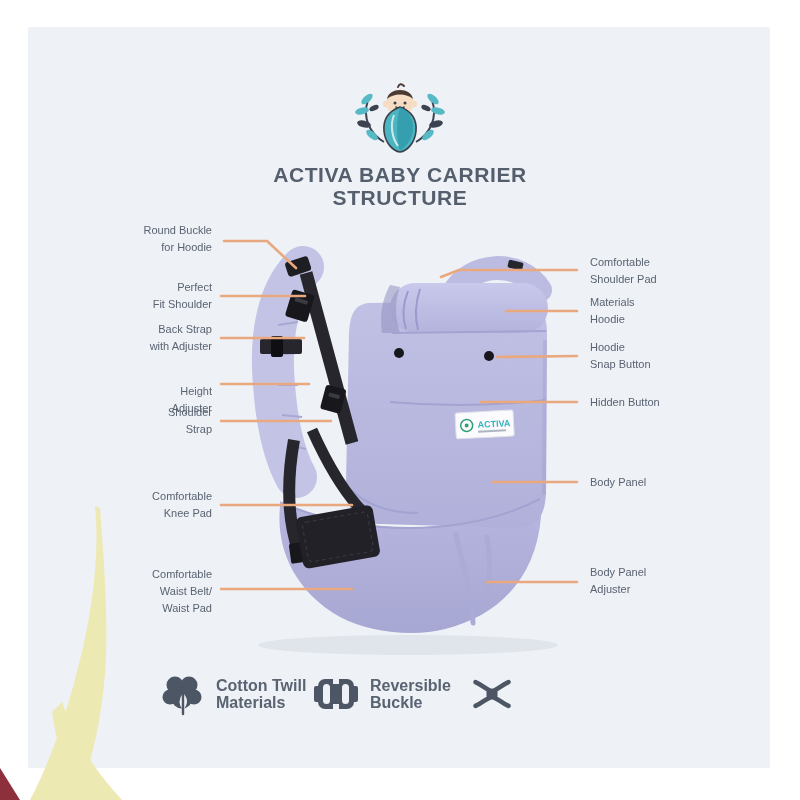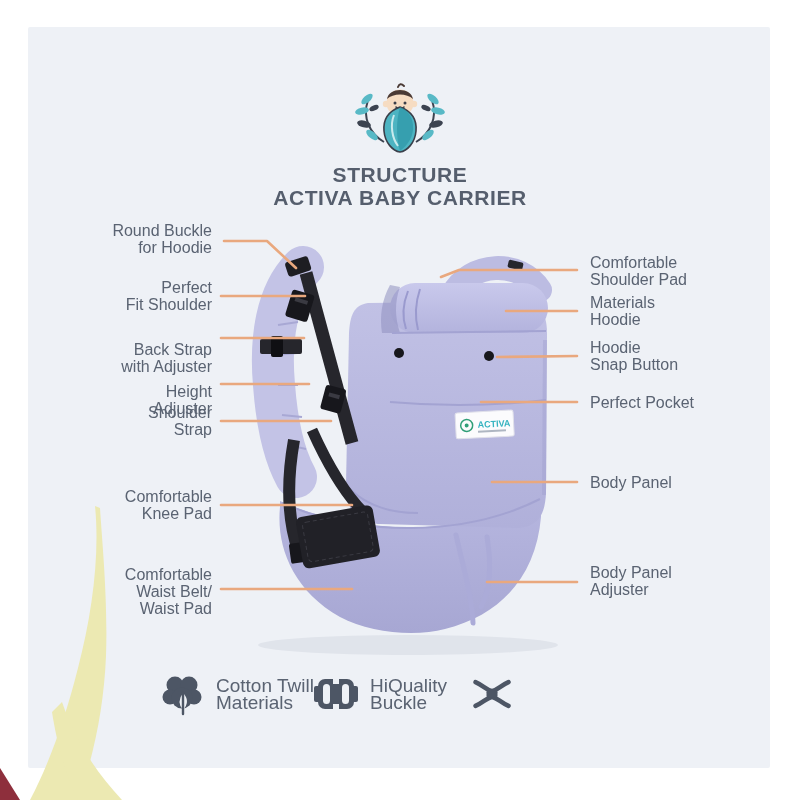--- a/index.html
+++ b/index.html
@@ -16,30 +16,30 @@
   .blobs{position:absolute;left:0;top:0;width:800px;height:800px;z-index:1;pointer-events:none;}
   .logo{position:absolute;left:352px;top:78px;width:96px;height:78px;z-index:4;}
   .title{
     position:absolute;left:29px;top:163px;width:742px;text-align:center;z-index:4;
     font-weight:bold;font-size:21px;line-height:23px;letter-spacing:0.6px;color:#555e6d;
   }
   .title span{display:block;}
   .carrier{position:absolute;left:240px;top:245px;width:320px;height:410px;z-index:2;}
   .lines{position:absolute;left:0;top:0;width:800px;height:800px;z-index:3;pointer-events:none;}
   .lbl{
-    position:absolute;z-index:4;font-size:16px;line-height:17px;font-weight:500;
+    position:absolute;z-index:4;font-size:11px;line-height:17px;font-weight:500;
     color:#5a6372;white-space:pre-line;transform:translateY(-50%);
   }
   .lbl.left{right:588px;text-align:right;}
   .lbl.right{left:590px;text-align:left;}
   .feature{
     position:absolute;top:670px;height:48px;display:flex;align-items:center;z-index:4;
   }
   .feature .ficon{width:44px;height:44px;flex:0 0 auto;margin-right:12px;display:flex;align-items:center;justify-content:center;}
-  .feature .ftext{font-size:19px;line-height:17px;font-weight:400;color:#5a6372;white-space:pre-line;}
+  .feature .ftext{font-size:16px;line-height:17px;font-weight:700;color:#5a6372;white-space:pre-line;}
 </style>
 </head>
 <body>
 
 <div class="card"></div>
 
 <svg class="blobs" viewBox="0 0 800 800">
   <path d="M0,768 L20,800 L0,800 Z" fill="#8e2f3c"></path>
   <path d="M95,506 C100,555 92,615 78,668 C66,716 50,762 30,800 L78,800 C94,756 104,706 106,656 C108,600 102,540 100,508 Z" fill="#ece9b2"></path>
   <path d="M62,702 C76,742 96,772 122,800 L78,800 C64,772 56,738 52,712 Z" fill="#ece9b2"></path>
@@ -71,22 +71,22 @@
     <circle cx="43" cy="25" r="1.5" fill="#3a3f4a"></circle>
     <circle cx="53" cy="25" r="1.5" fill="#3a3f4a"></circle>
     <path d="M44,29 Q48,33 52,29" stroke="#3a3f4a" stroke-width="1.6" fill="none" stroke-linecap="round"></path>
     <path d="M48,29 C37,33 31,41 32,53 C33,65 41,73 48,74 C55,73 63,65 64,53 C65,41 59,33 48,29 Z" fill="#4db4c2" stroke="#3a3f4a" stroke-width="1.6"></path>
     <path d="M48,29 C44,43 44,59 48,73 C56,67 62,58 61,47 C60,37 54,31 48,29 Z" fill="#2f98a8" opacity="0.75"></path>
     <path d="M42,37 C38,47 40,60 46,68" stroke="#e8f7f8" stroke-width="2" fill="none" opacity="0.8"></path>
   </g>
 </svg>
 
 <div class="title">
+  <span>ACTIVA BABY CARRIER</span>
   <span>STRUCTURE</span>
-  <span>ACTIVA BABY CARRIER</span>
 </div>
 
 <svg class="carrier" viewBox="0 0 320 410">
   <defs>
     <linearGradient id="gPanel" x1="0" y1="0" x2="0" y2="1">
       <stop offset="0" stop-color="#c1c1e5"></stop>
         <stop offset="1" stop-color="#b0b0da"></stop>
     </linearGradient>
     <linearGradient id="gWaist" x1="0" y1="0" x2="0" y2="1">
       <stop offset="0" stop-color="#b6b6df"></stop>
@@ -164,39 +164,39 @@
   <path d="M577,356 L497,357"></path>
   <path d="M577,402 L481,402"></path>
   <path d="M577,482 L492,482"></path>
   <path d="M577,582 L487,582"></path>
 </svg>
 
 <div class="lbl left" style="top:239px">Round Buckle
 for Hoodie</div>
 <div class="lbl left" style="top:296px">Perfect
 Fit Shoulder</div>
-<div class="lbl left" style="top:358px">Back Strap
+<div class="lbl left" style="top:338px">Back Strap
 with Adjuster</div>
 <div class="lbl left" style="top:400px">Height
 Adjuster</div>
 <div class="lbl left" style="top:421px">Shoulder
 Strap</div>
 <div class="lbl left" style="top:505px">Comfortable
 Knee Pad</div>
 <div class="lbl left" style="top:591px">Comfortable
 Waist Belt/
 Waist Pad</div>
 
 <div class="lbl right" style="top:271px">Comfortable
 Shoulder Pad</div>
 <div class="lbl right" style="top:311px">Materials
 Hoodie</div>
 <div class="lbl right" style="top:356px">Hoodie
 Snap Button</div>
-<div class="lbl right" style="top:402px">Perfect Pocket</div>
+<div class="lbl right" style="top:402px">Hidden Button</div>
 <div class="lbl right" style="top:482px">Body Panel</div>
 <div class="lbl right" style="top:581px">Body Panel
 Adjuster</div>
 
 <div class="feature" style="left:160px">
   <div class="ficon">
     <svg width="40" height="44" viewBox="0 0 40 44">
       <circle cx="13" cy="13" r="8.5" fill="#4d5665"></circle>
       <circle cx="27" cy="13" r="8.5" fill="#4d5665"></circle>
       <circle cx="8" cy="25" r="7.5" fill="#4d5665"></circle>
@@ -215,21 +215,21 @@
     <svg width="44" height="40" viewBox="0 0 44 40">
       <rect x="0" y="12" width="6" height="16" rx="2" fill="#4d5665"></rect>
       <rect x="38" y="12" width="6" height="16" rx="2" fill="#4d5665"></rect>
       <rect x="4" y="5" width="36" height="30" rx="7" fill="#4d5665"></rect>
       <rect x="9" y="10" width="7" height="20" rx="3.5" fill="#eef1f6"></rect>
       <rect x="28" y="10" width="7" height="20" rx="3.5" fill="#eef1f6"></rect>
       <rect x="19" y="5" width="6" height="5" fill="#eef1f6"></rect>
       <rect x="19" y="30" width="6" height="5" fill="#eef1f6"></rect>
     </svg>
   </div>
-  <div class="ftext">HiQuality
+  <div class="ftext">Reversible
 Buckle</div>
 </div>
 
 <div class="feature" style="left:470px">
   <div class="ficon">
     <svg width="48" height="40" viewBox="0 0 48 40">
       <g stroke="#4d5665" stroke-width="5" stroke-linecap="round" fill="none">
         <path d="M6,7 C15,11 17,15 24,17"></path>
         <path d="M6,33 C15,29 17,25 24,23"></path>
         <path d="M42,7 C33,11 31,15 24,17"></path>

